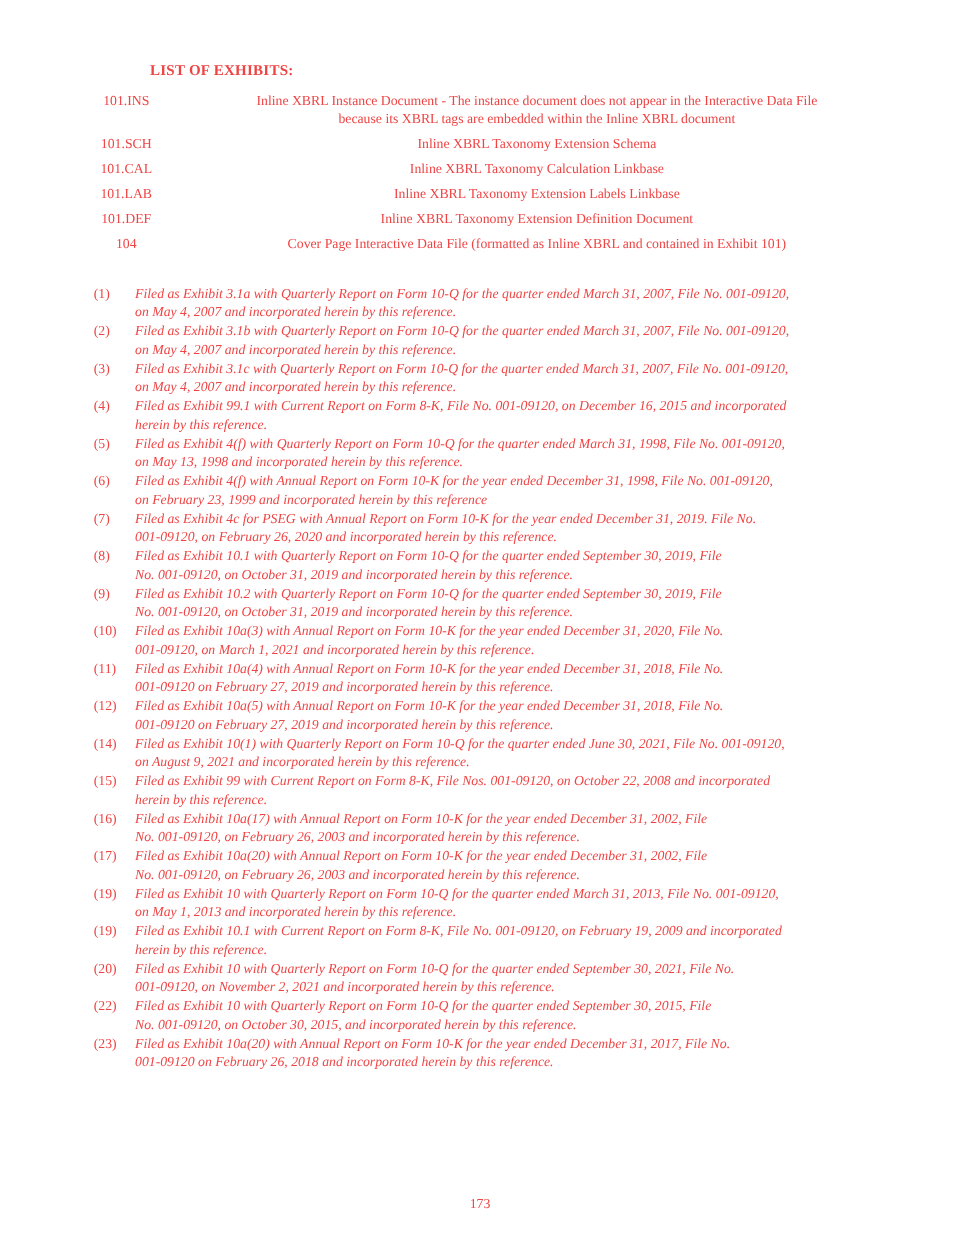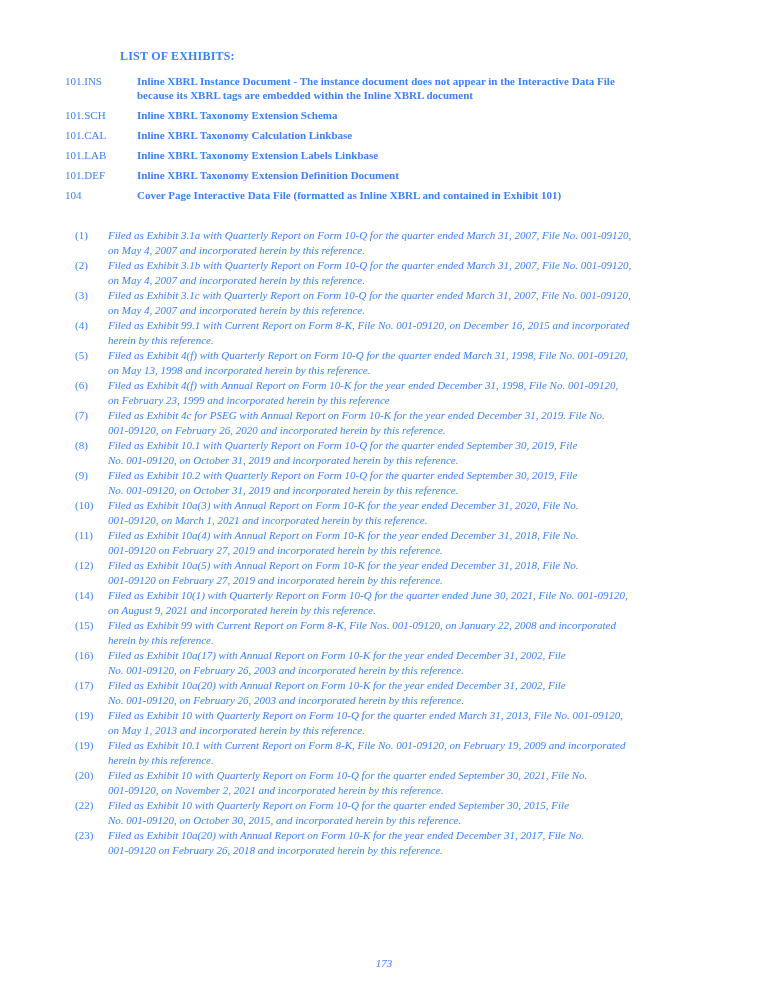--- a/index.html
+++ b/index.html
@@ -5,50 +5,50 @@
   html, body {
     margin: 0;
     padding: 0;
     background: #ffffff;
   }
   .page {
     position: relative;
     width: 768px;
     height: 1000px;
     background: #ffffff;
-    color: #3b82f6;
+    color: #ef4444;
     font-family: "Liberation Serif", "DejaVu Serif", serif;
     overflow: hidden;
   }
   .exhibits-section {
     margin: 49px 40px 0 65px;
   }
   .exhibits-heading {
     margin-left: 55px;
     margin-bottom: 12px;
     font-size: 12px;
     font-weight: bold;
     line-height: 14px;
     letter-spacing: 0.2px;
   }
   .exhibit-row {
     display: flex;
     align-items: flex-start;
     font-size: 11px;
     line-height: 13.5px;
     margin-bottom: 6.5px;
+    text-align: center;
   }
   .exhibit-code {
     flex: none;
     width: 72px;
   }
   .exhibit-desc {
     white-space: pre-wrap;
     width: 585px;
-    font-weight: bold;
   }
   .footnotes-section {
     margin: 26px 40px 0 75px;
   }
   .footnote-row {
     display: flex;
     align-items: flex-start;
     font-size: 11px;
     line-height: 15px;
   }
@@ -62,21 +62,20 @@
     font-style: italic;
   }
   .page-number {
     position: absolute;
     top: 956px;
     left: 0;
     width: 100%;
     text-align: center;
     font-size: 11px;
     line-height: 14px;
-    font-style: italic;
   }
 </style>
 </head>
 <body>
 
 <div class="page">
 
   <div class="exhibits-section">
     <div class="exhibits-heading">LIST OF EXHIBITS:</div>
     <div class="exhibits-list">
@@ -191,21 +190,21 @@
 
 
       <div class="footnote-row">
         <span class="footnote-number">(14)</span>
         <span class="footnote-text">Filed as Exhibit 10(1) with Quarterly Report on Form 10-Q for the quarter ended June 30, 2021, File No. 001-09120,
 on August 9, 2021 and incorporated herein by this reference.</span>
       </div>
 
       <div class="footnote-row">
         <span class="footnote-number">(15)</span>
-        <span class="footnote-text">Filed as Exhibit 99 with Current Report on Form 8-K, File Nos. 001-09120, on January 22, 2008 and incorporated
+        <span class="footnote-text">Filed as Exhibit 99 with Current Report on Form 8-K, File Nos. 001-09120, on October 22, 2008 and incorporated
 herein by this reference.</span>
       </div>
 
       <div class="footnote-row">
         <span class="footnote-number">(16)</span>
         <span class="footnote-text">Filed as Exhibit 10a(17) with Annual Report on Form 10-K for the year ended December 31, 2002, File
 No. 001-09120, on February 26, 2003 and incorporated herein by this reference.</span>
       </div>
 
       <div class="footnote-row">

